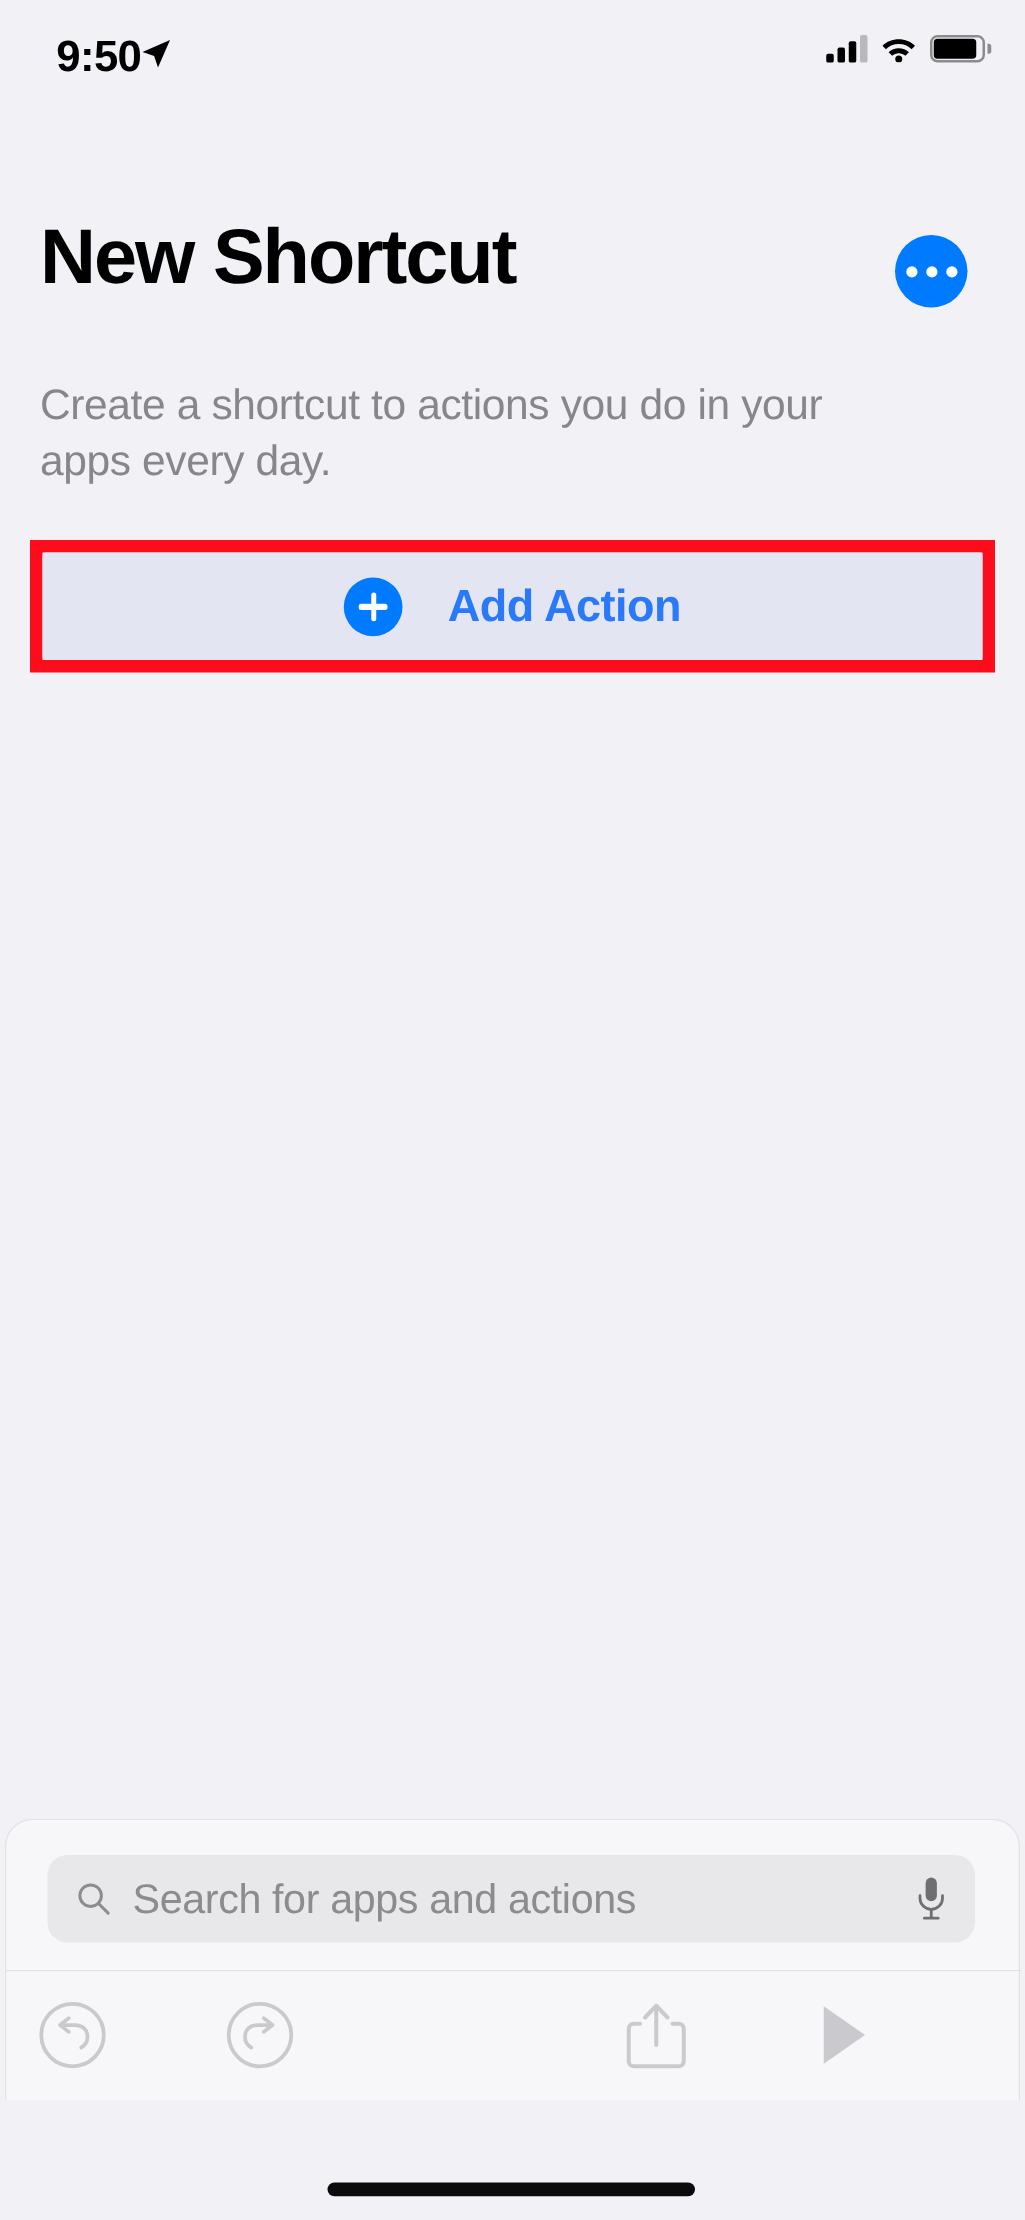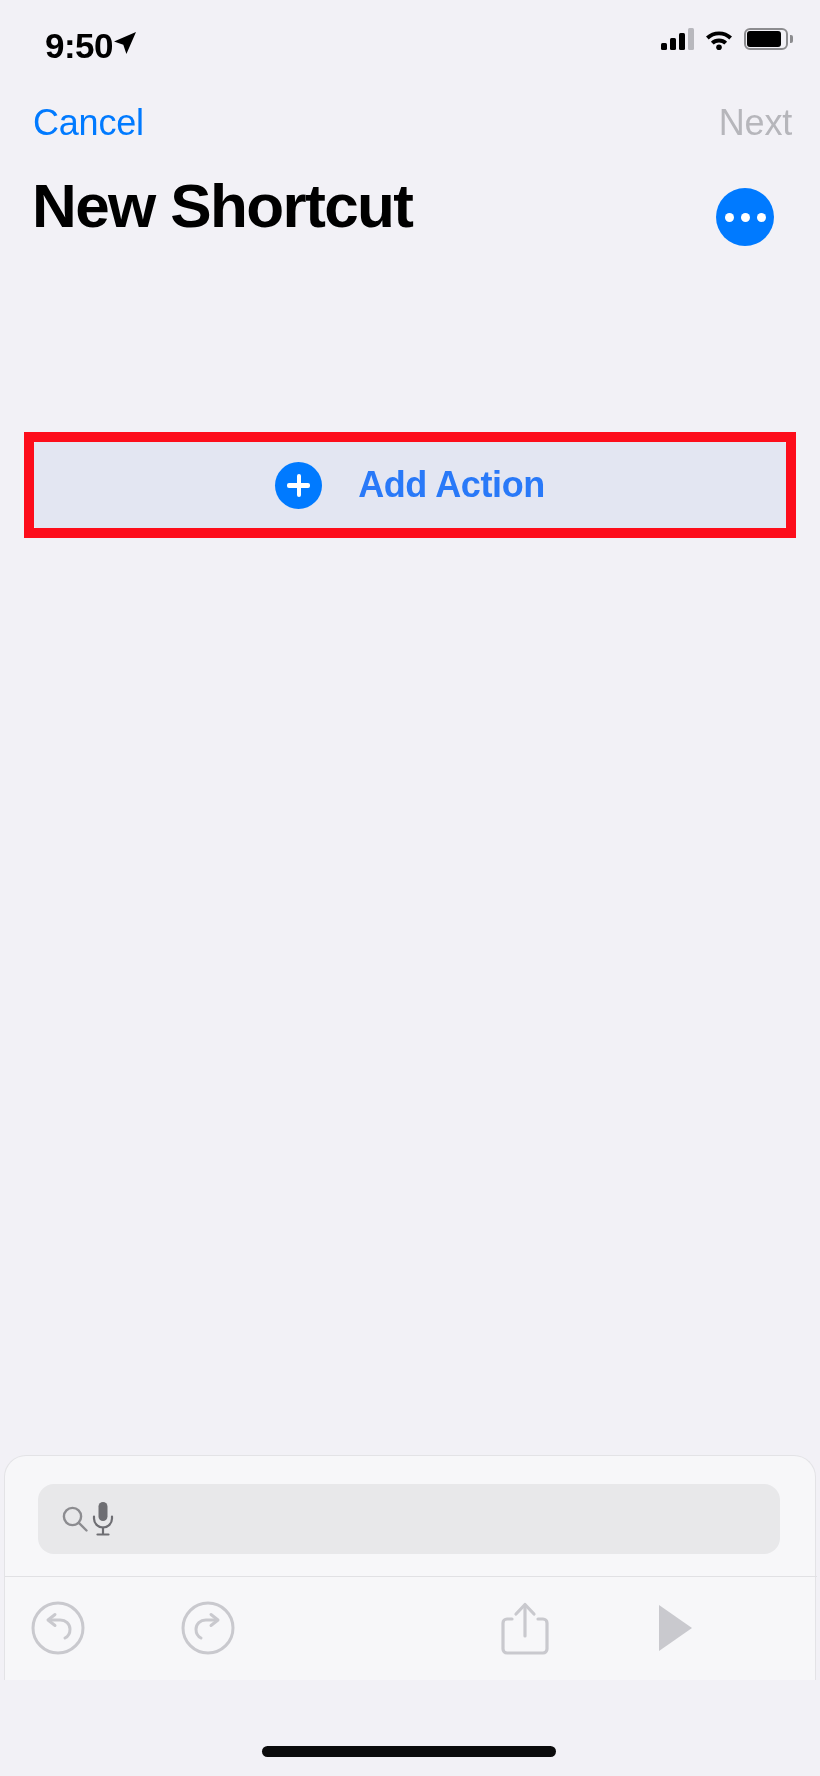--- a/index.html
+++ b/index.html
@@ -204,46 +204,44 @@
         <circle cx="15" cy="19.2" r="2.8" fill="#000"></circle>
       </svg>
       <span id="battery-icon">
         <span class="shell"></span>
         <span class="fill"></span>
         <span class="cap"></span>
       </span>
     </div>
   </div>
 
-  <div id="nav-bar">
-    <button id="cancel-button">Cancel</button>
-    <button id="next-button">Next</button>
-  </div>
 
   <div id="page-title">New Shortcut</div>
   <button id="more-button">
     <span></span>
     <span></span>
     <span></span>
   </button>
 
+  <div id="description">Create a shortcut to actions you do in your apps every day.</div>
 
   <div id="add-action-highlight"></div>
   <button id="add-action-button">
     <span id="plus-icon"></span>
     <span id="add-action-label">Add Action</span>
   </button>
 
   <div id="search-panel">
 
     <div id="search-field">
       <svg id="search-icon" viewBox="0 0 30 30">
         <circle cx="12.5" cy="12.5" r="8.6" fill="none" stroke="#8c8c90" stroke-width="2.4"></circle>
         <line x1="18.8" y1="18.8" x2="26.5" y2="26.5" stroke="#8c8c90" stroke-width="2.4" stroke-linecap="round"></line>
       </svg>
+      <input id="search-input" type="text" placeholder="Search for apps and actions" style="">
       <svg id="mic-icon" viewBox="0 0 26 38">
         <rect x="8.5" y="2" width="9" height="19" rx="4.5" fill="#6e6e73"></rect>
         <path d="M4 16.5v2a9 9 0 0 0 18 0v-2" fill="none" stroke="#6e6e73" stroke-width="2.2" stroke-linecap="round"></path>
         <line x1="13" y1="27.5" x2="13" y2="33.5" stroke="#6e6e73" stroke-width="2.2" stroke-linecap="round"></line>
         <line x1="7.5" y1="34.5" x2="18.5" y2="34.5" stroke="#6e6e73" stroke-width="2.2" stroke-linecap="round"></line>
       </svg>
     </div>
 
     <div id="toolbar-divider"></div>
 

